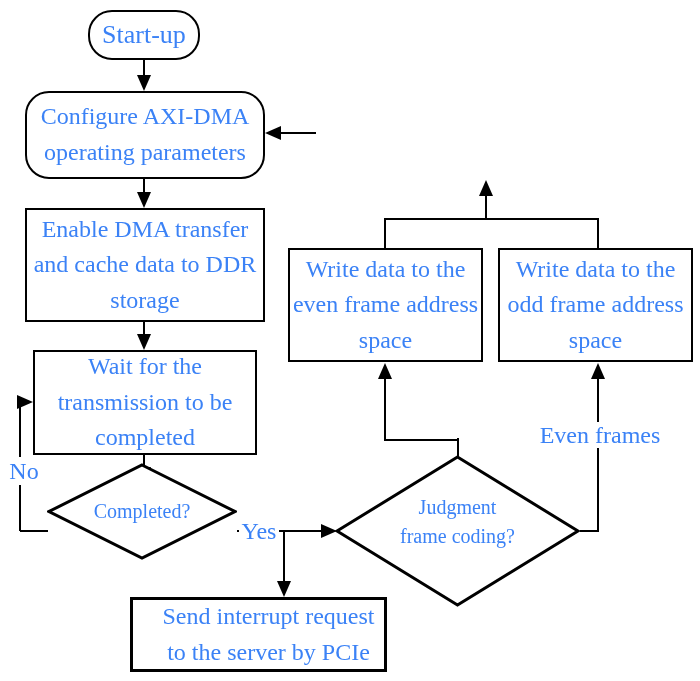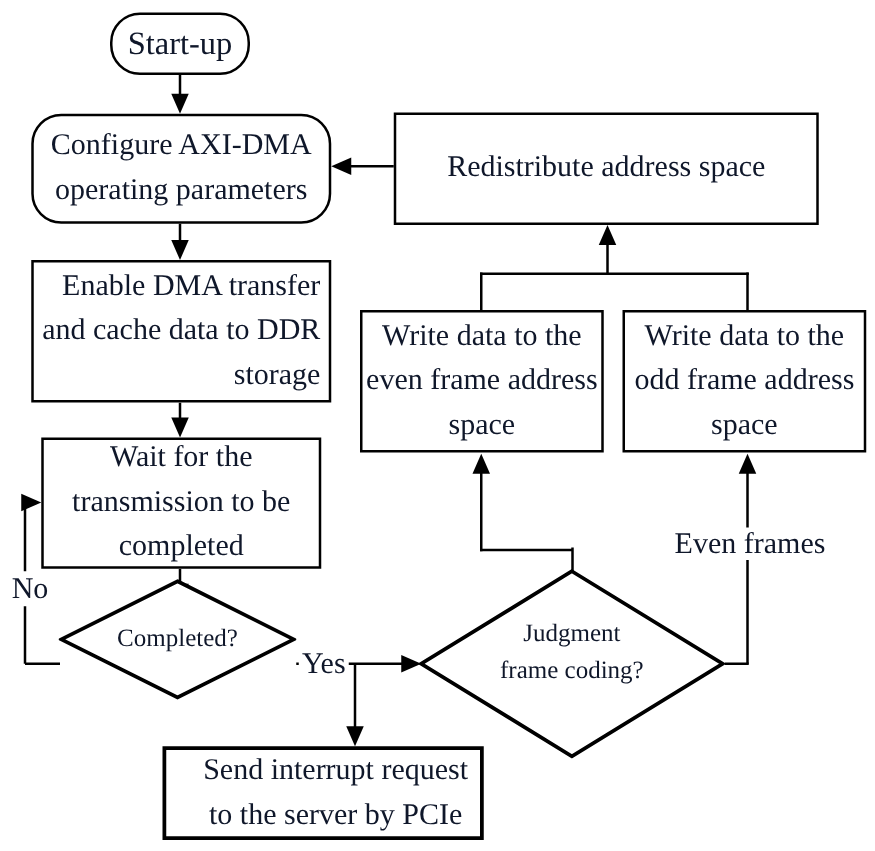--- a/index.html
+++ b/index.html
@@ -1,21 +1,21 @@
 <!DOCTYPE html>
 <html><head>
 <meta charset="utf-8">
 <style>
   html, body { margin: 0; padding: 0; background: #ffffff; }
   #canvas {
     position: relative;
     width: 700px;
     height: 681px;
     background: #ffffff;
-    color: #0f172a;
+    color: #3b82f6;
     font-family: "Liberation Serif", "DejaVu Serif", serif;
     overflow: hidden;
   }
   .node {
     position: absolute;
     box-sizing: border-box;
     background: #ffffff;
     border: 2.5px solid #000000;
     display: flex;
     align-items: center;
@@ -124,40 +124,39 @@
   <div>
     <div class="hline" style="left:279px; top:131.75px; width:37px;"></div>
     <div class="arrow arrow-left" style="left:265px; top:126px;"></div>
   </div>
 
   <div class="node terminator" style="left:88px; top:10px; width:112px; height:50px;">Start-up</div>
 
   <div class="node" style="left:25px; top:91px; width:240px; height:88px;border-radius:24px;">Configure AXI-DMA
 operating parameters</div>
 
-  <div class="node" style="left:25px; top:208px; width:240px; height:114px;text-align:right;">Enable DMA transfer
+  <div class="node" style="left:25px; top:208px; width:240px; height:114px;">Enable DMA transfer
 and cache data to DDR
 storage</div>
 
   <div class="node" style="left:33px; top:350px; width:224px; height:105px;">Wait for the
 transmission to be
 completed</div>
 
   <div class="node thickborder" style="left:130px; top:597px; width:257px; height:75px;">Send interrupt request
 to the server by PCIe</div>
 
   <div class="node" style="left:288px; top:248px; width:195px; height:114px;">Write data to the
 even frame address
 space</div>
 
   <div class="node" style="left:498px; top:248px; width:195px; height:114px;">Write data to the
 odd frame address
 space</div>
 
-  <div class="node" style="left:315px; top:90px; width:340px; height:90px;">Redistribute address space</div>
 
   <div class="diamond" style="left:47px; top:463px; width:190px; height:97px;">
     <svg width="190" height="97" viewBox="0 0 190 97">
       <polygon points="95,2 188,48.5 95,95 2,48.5" fill="#ffffff" stroke="#000000" stroke-width="3"></polygon>
     </svg>
     <div class="diamond-text">Completed?</div>
   </div>
 
   <div class="diamond" style="left:335px; top:455px; width:245px; height:152px;">
     <svg width="245" height="152" viewBox="0 0 245 152">

